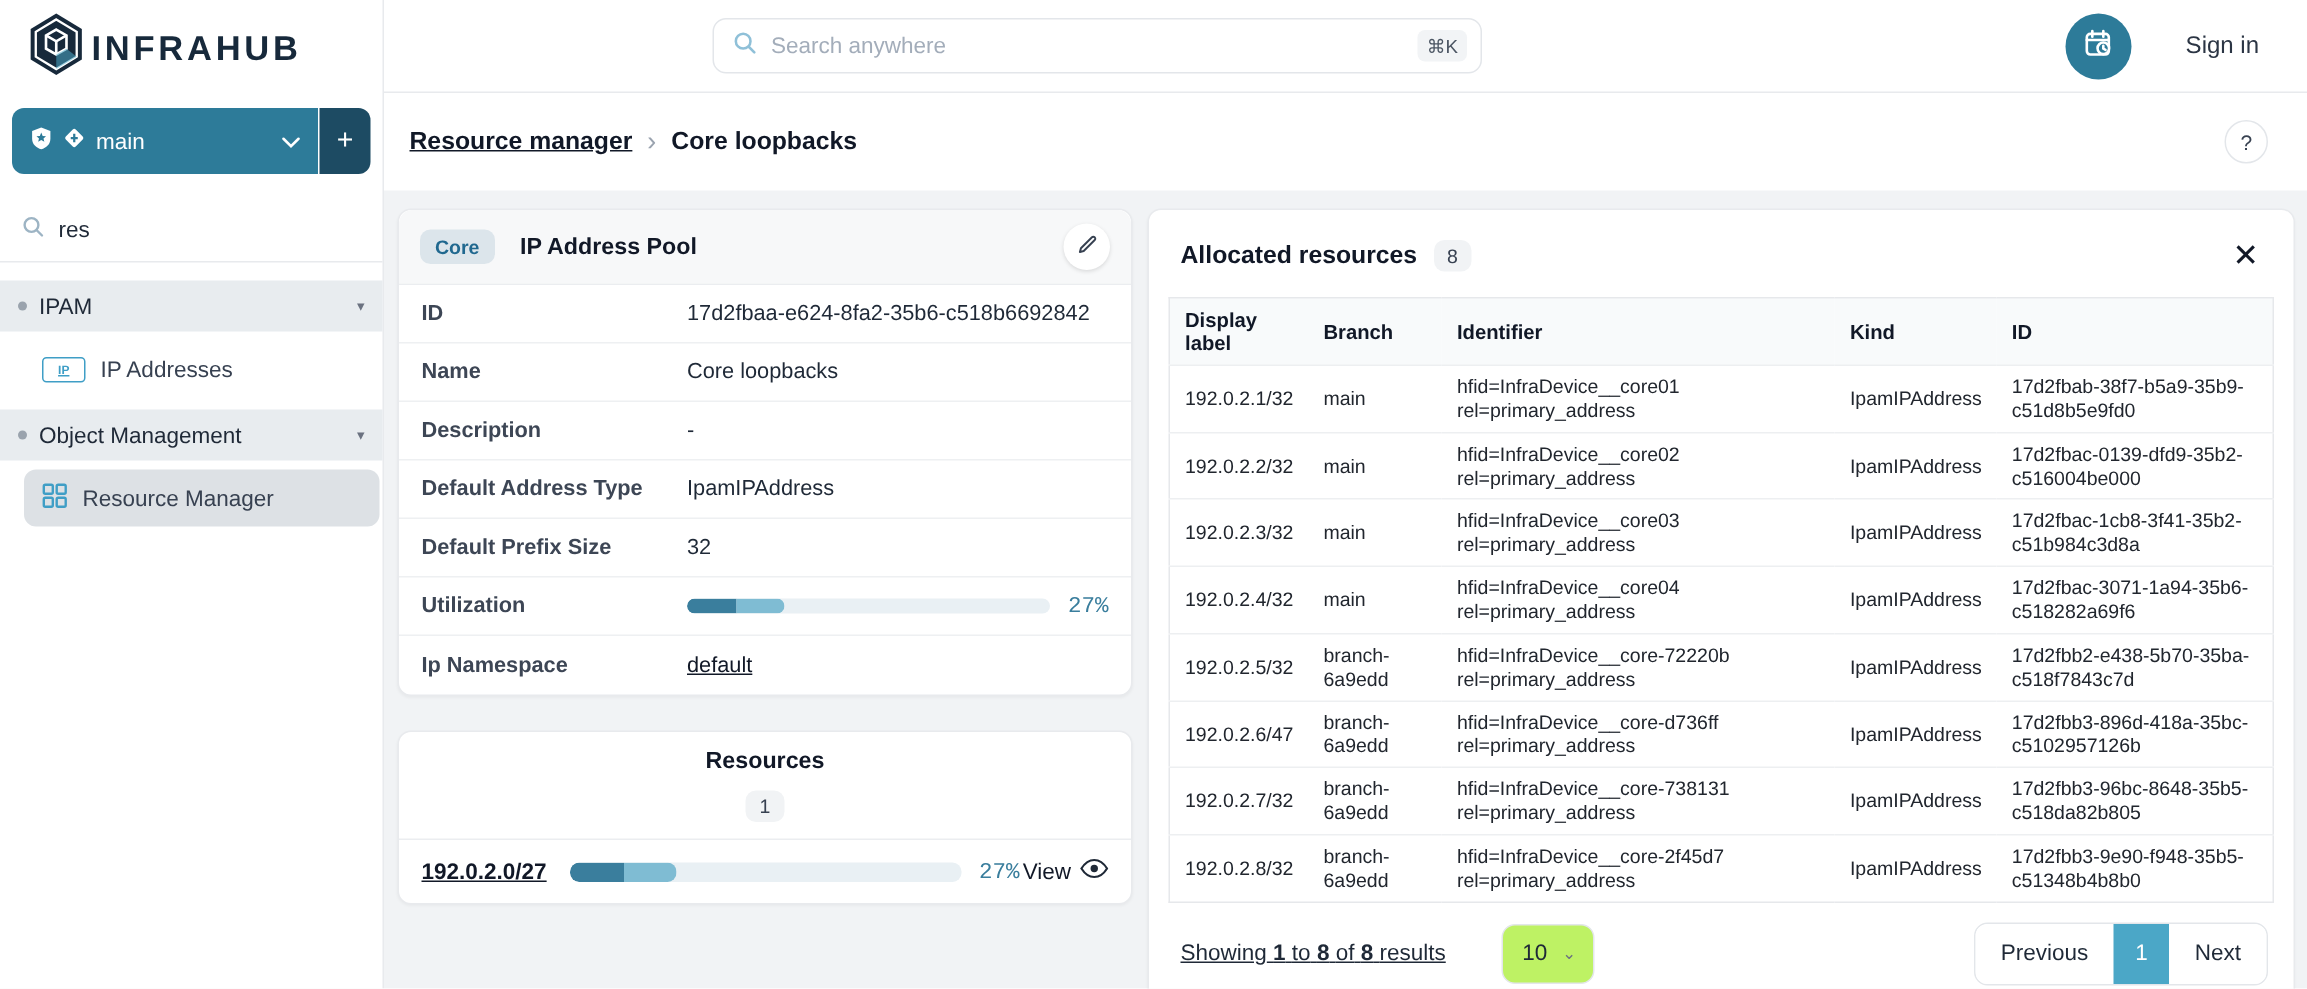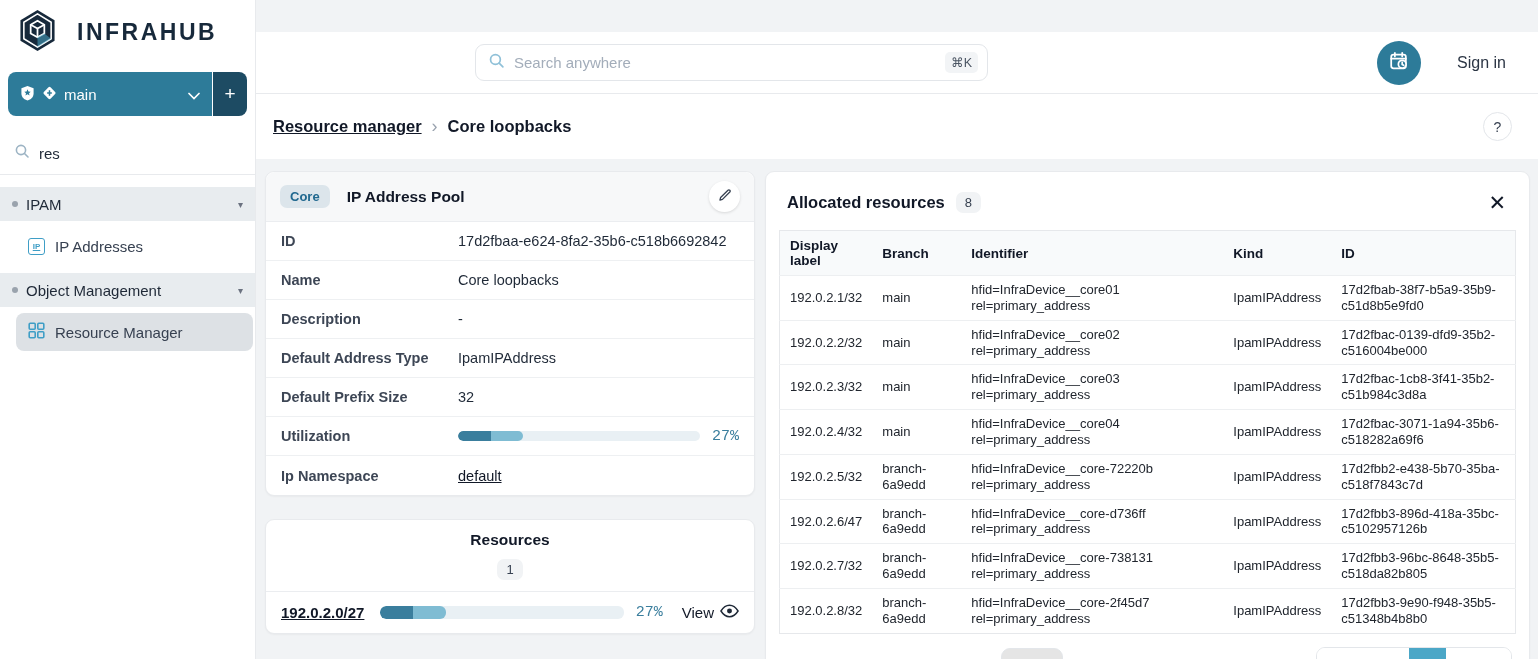--- a/index.html
+++ b/index.html
@@ -1,40 +1,40 @@
 <!DOCTYPE html>
 <html><head>
 <meta charset="utf-8">
 <style>
   * { margin:0; padding:0; box-sizing:border-box; }
   html,body { width:1538px; height:659px; font-family:"Liberation Sans","DejaVu Sans",sans-serif; background:#fff; overflow:hidden; }
   .app { display:flex; width:1538px; height:659px; }
 
   
   .sidebar { width:256px; min-width:256px; background:#fff; border-right:1px solid #e8eaed; display:flex; flex-direction:column; }
-  .logo-row { display:flex; align-items:center; gap:20px; padding:10px 14px 8px 18px; height:62px; }
+  .logo-row { display:flex; align-items:center; gap:4px; padding:10px 14px 8px 18px; height:62px; }
   .brand-text { font-size:23px; font-weight:800; letter-spacing:2.5px; color:#17293b; }
   .branch-row { display:flex; margin:10px 8px 0 8px; height:44px; }
   .branch-btn { flex:1; display:flex; align-items:center; gap:7px; background:#2d7b99; border:none; border-radius:8px 0 0 8px; padding:0 12px; cursor:pointer; color:#fff; font-size:15px; }
   .branch-name { flex:1; text-align:left; font-size:15px; color:#fff; }
   .branch-add { width:34px; background:#1d4b63; border:none; border-radius:0 8px 8px 0; color:#fff; font-size:19px; cursor:pointer; margin-left:1px; }
   .side-search { display:flex; align-items:center; gap:9px; padding:0 14px; height:43px; margin-top:16px; border-bottom:1px solid #e8eaed; }
   .side-search input { border:none; outline:none; font-size:15px; color:#1f2937; width:100%; font-family:inherit; background:transparent; }
   .nav { margin-top:12px; }
   .group-header { display:flex; align-items:center; height:34px; background:#e8ecef; padding:0 12px; cursor:pointer; margin-bottom:6px; }
   .group-dot { width:6px; height:6px; border-radius:50%; background:#9aa3ad; margin-right:8px; }
   .group-label { flex:1; font-size:15px; color:#1f2937; }
   .group-caret { font-size:10px; color:#6b7280; }
   .nav-item { display:flex; align-items:center; gap:10px; height:38px; padding:0 12px 0 28px; margin:2px 2px 8px 0; cursor:pointer; font-size:15px; color:#374151; }
   .nav-item.active { background:#dde1e5; border-radius:8px; margin-left:16px; padding-left:12px; }
-  .ip-icon { width:17px; height:17px; border:1.6px solid #3f9ec6; border-radius:3px; color:#3f9ec6; font-size:8px; font-weight:700; display:flex; align-items:center; justify-content:center;text-decoration:underline; }
+  .ip-icon { width:29px; height:17px; border:1.6px solid #3f9ec6; border-radius:3px; color:#3f9ec6; font-size:8px; font-weight:700; display:flex; align-items:center; justify-content:center;text-decoration:underline; }
 
   
   .main { flex:1; display:flex; flex-direction:column; background:#f1f3f5; min-width:0; }
-  .topbar { height:62px; background:#fff; border-bottom:1px solid #e8eaed; display:flex; align-items:center; flex-shrink:0;margin-top:32px; }
+  .topbar { height:62px; background:#fff; border-bottom:1px solid #e8eaed; display:flex; align-items:center; flex-shrink:0; }
   .search-box { display:flex; align-items:center; gap:9px; width:513px; height:37px; margin-left:219px; border:1px solid #e3e6ea; border-radius:9px; padding:0 9px 0 12px; background:#fff; }
   .search-box input { flex:1; border:none; outline:none; font-size:15px; color:#374151; font-family:inherit; }
   .search-box input::placeholder { color:#a3adba; }
   .kbd-badge { background:#f2f4f6; color:#4b5563; border-radius:5px; font-size:12.5px; padding:3px 6px; }
   .topbar-right { margin-left:auto; display:flex; align-items:center; gap:36px; padding-right:32px; }
   .avatar-btn { width:44px; height:44px; border-radius:50%; background:#2d7b99; border:none; display:flex; align-items:center; justify-content:center; cursor:pointer; }
   .signin { font-size:16px; color:#2b3544; cursor:pointer; background:none; border:none; font-family:inherit; }
 
   .crumb-row { height:65px; background:#fff; display:flex; align-items:center; padding:0 26px 0 17px; flex-shrink:0; }
   .crumb-link { font-size:16.5px; font-weight:700; color:#111827; text-decoration:underline; cursor:pointer; }
@@ -62,42 +62,42 @@
   .bar-seg-dark { width:50%; height:100%; background:#3a7e9d; }
   .bar-seg-light { width:50%; height:100%; background:#7fbcd3; }
   .pct-label { color:#3a7e9d; font-size:15px; margin-left:12px;font-family:Liberation Mono, monospace; }
 
   .res-header { display:flex; align-items:center; gap:10px; padding:11px 15px; border-bottom:1px solid #ebedf0;flex-direction:column; }
   .res-title { font-size:15.5px; font-weight:700; color:#111827; }
   .count-badge { background:#f1f3f5; color:#374151; font-size:13px; padding:3px 9px; border-radius:7px; }
   .res-row { display:flex; align-items:center; padding:12px 15px; }
   .res-link { font-size:15px; font-weight:700; color:#111827; text-decoration:underline; cursor:pointer; white-space:nowrap; }
   .res-row .bar-track { height:13px; margin-left:16px; }
-  .view-btn { display:flex; align-items:center; gap:6px; margin-left:19px; background:none; border:none; font-size:15px; color:#111827; cursor:pointer; font-family:inherit; }
+  .view-btn { display:flex; align-items:center; gap:6px; margin-left:2px; background:none; border:none; font-size:15px; color:#111827; cursor:pointer; font-family:inherit; }
 
   
   .panel { flex:1; background:#fff; border:1px solid #e8eaed; border-radius:9px; box-shadow:0 1px 2px rgba(0,0,0,.04); padding:14px 13px 16px 13px; display:flex; flex-direction:column; }
   .panel-header { display:flex; align-items:center; gap:11px; padding:4px 4px 0 8px; }
   .panel-title { font-size:16.5px; font-weight:700; color:#111827; }
   .close-btn { margin-left:auto; background:none; border:none; font-size:21px; color:#111827; cursor:pointer; line-height:1; padding:2px 6px; }
 
   table.alloc { border-collapse:collapse; width:100%; margin-top:15px; border:1px solid #e6e8eb; }
   table.alloc thead tr { background:#f8fafb; }
   table.alloc th { text-align:left; font-size:13.5px; font-weight:600; color:#111827; padding:7px 10px; vertical-align:middle; height:45px; }
   table.alloc td { font-size:13px; color:#21262e; padding:6px 10px; vertical-align:middle; border-top:1px solid #edeff1; line-height:1.22; height:40px; }
   .col-display { width:88px; white-space:nowrap; }
   .col-branch { width:89px; }
   .col-ident { width:262px; }
   .col-kind { width:105px; }
   .ident-line { display:block; }
 
   .table-footer { display:flex; align-items:center; margin-top:13px; padding:0 4px 0 8px; }
   .showing { font-size:15px; color:#1f2937;text-decoration:underline; }
   .showing b { font-weight:700; }
-  .pagesize { display:flex; align-items:center; gap:10px; border:1px solid #e3e6ea; border-radius:9px; height:40px; padding:0 11px 0 13px; margin-left:37px; background:#e5e5e5; cursor:pointer; font-size:15px; color:#1f2937; }
+  .pagesize { display:flex; align-items:center; gap:10px; border:1px solid #e3e6ea; border-radius:9px; height:40px; padding:0 11px 0 13px; margin-left:37px; background:#bef264; cursor:pointer; font-size:15px; color:#1f2937; }
   .pagesize .caret { color:#6b7280; font-size:11px; }
   .pager { margin-left:auto; display:flex; border:1px solid #e3e6ea; border-radius:9px; overflow:hidden; background:#fff; }
   .pager button { border:none; background:#fff; height:40px; font-size:15px; color:#1f2937; cursor:pointer; font-family:inherit; }
   .pg-prev { padding:0 17px; border-right:1px solid #e3e6ea; }
   .pg-page { width:37px; background:#4ba7c7 !important; color:#fff !important; }
   .pg-next { padding:0 17px; border-left:1px solid #e3e6ea; }
 </style>
 </head>
 <body>
 

